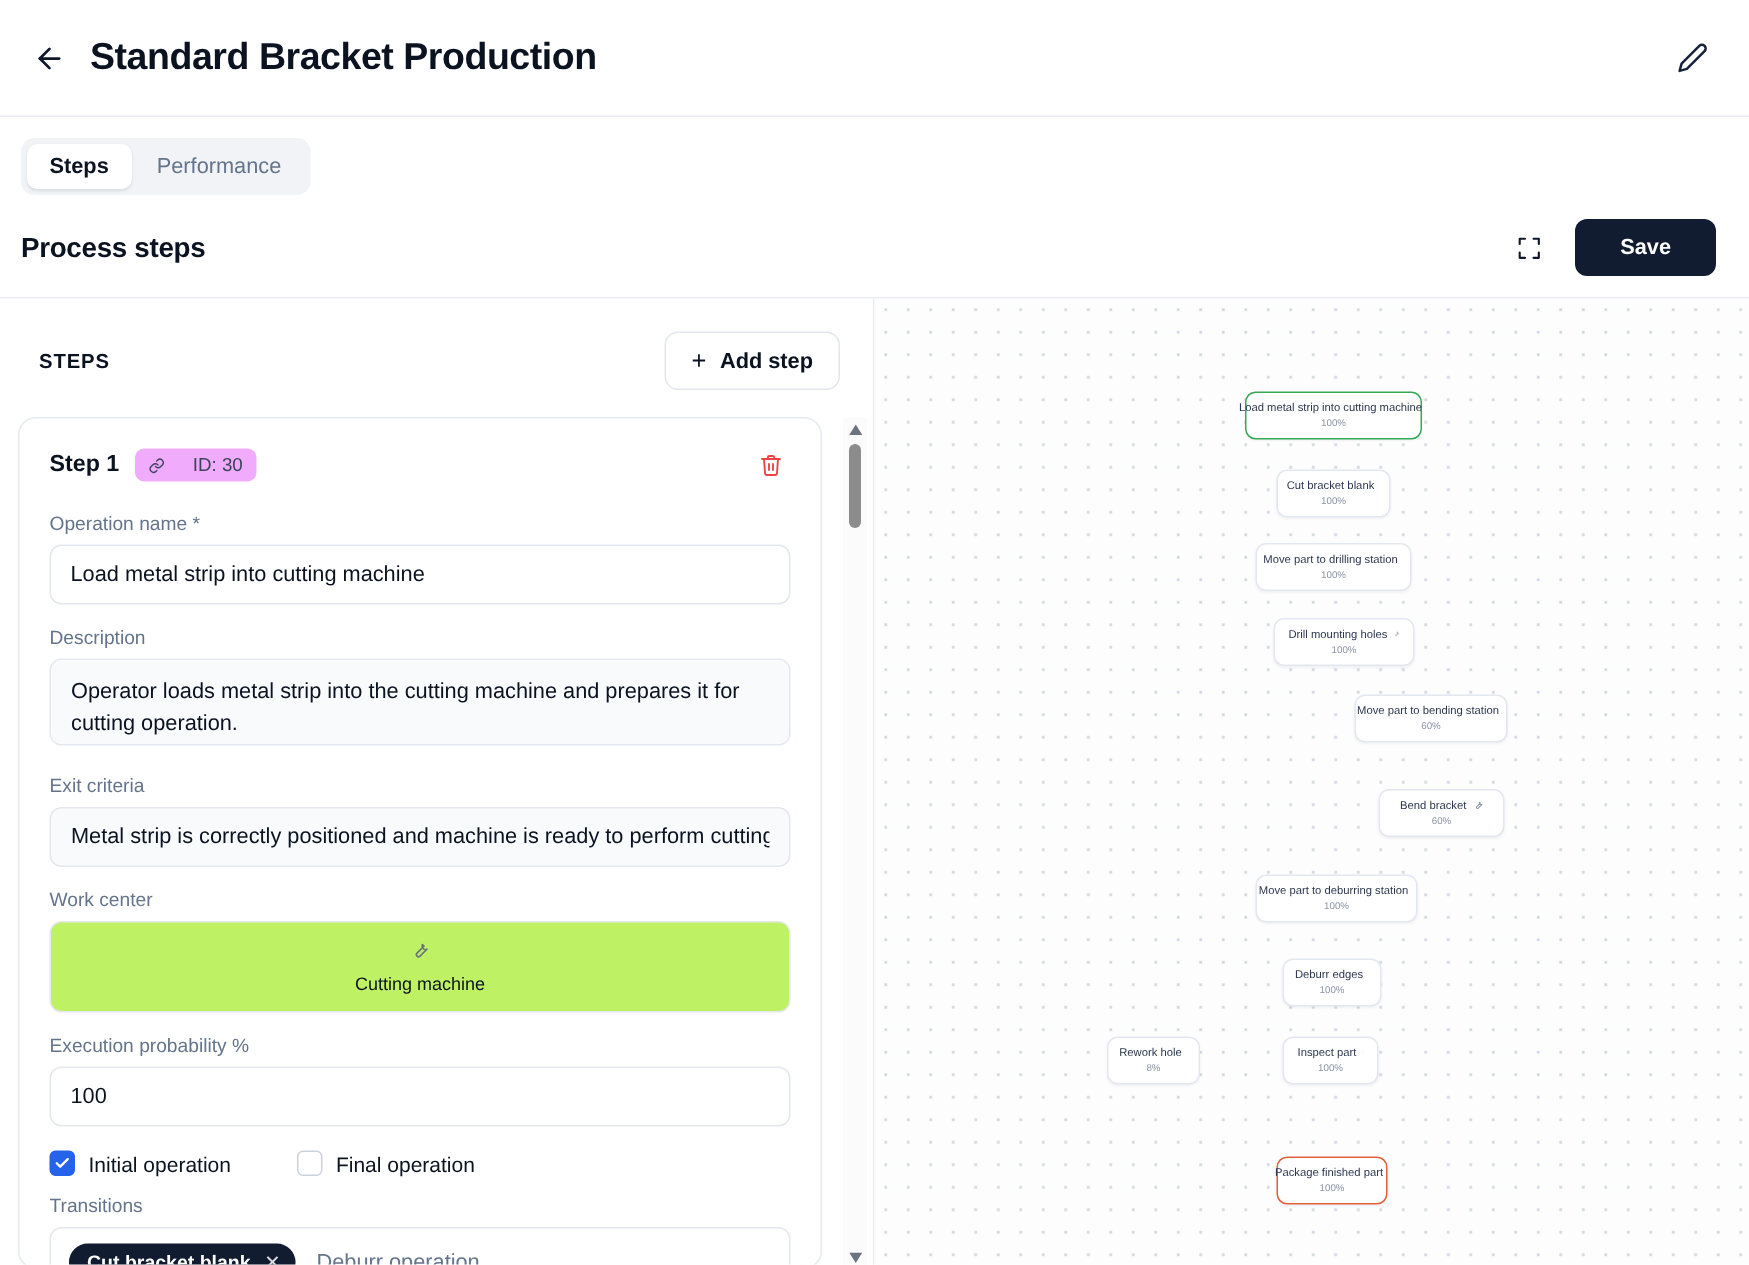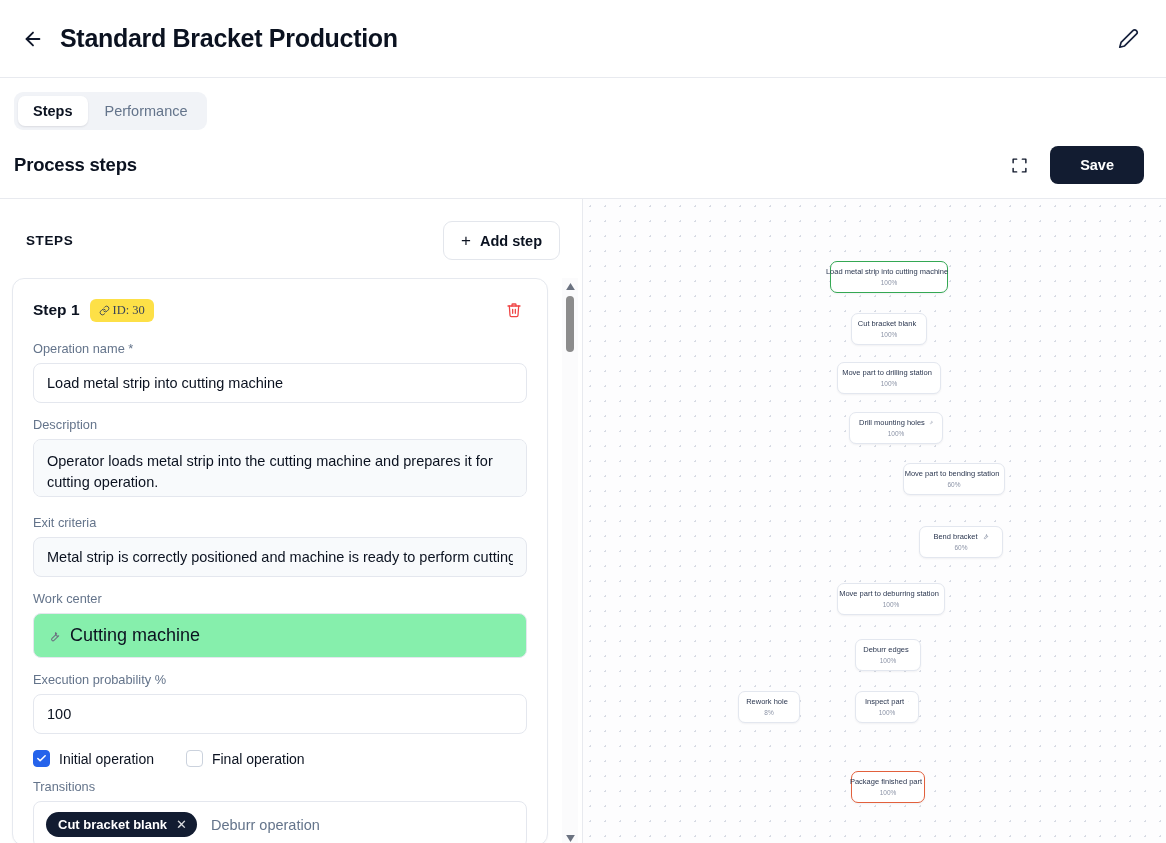--- a/index.html
+++ b/index.html
@@ -159,28 +159,27 @@
     margin-bottom: 18px;
   }
   .step-num {
     font-size: 15.5px;
     font-weight: bold;
     color: #0b1220;
   }
   .id-badge {
     display: inline-flex;
     align-items: center;
-    gap: 3px;
-    background: #fde047;
+    gap: 19px;
+    background: #f0abfc;
     border-radius: 6px;
     padding: 4px 9px;
     margin-left: 10px;
     font-size: 12.5px;
     color: #3b4559;
-    font-family: Liberation Serif, serif;
   }
   .step-head-spacer { flex: 1 1 auto; }
   .trash-btn {
     width: 26px; height: 26px;
     display: flex; align-items: center; justify-content: center;
     color: #ef4444;
     cursor: pointer;
   }
 
   .field { margin-bottom: 14px; }
@@ -213,32 +212,33 @@
     color: #0b1220;
     font-family: inherit;
     resize: none;
     outline: none;
     height: 58px;
   }
   .workcenter-box {
     width: 100%;
     border: 1px solid #e4e7ee;
     border-radius: 8px;
-    background: #86efac;
+    background: #bef264;
     padding: 11px 13px;
-    font-size: 18px;
+    font-size: 12px;
     color: #0b1220;
     display: flex;
     align-items: center;
     gap: 9px;
+    flex-direction: column;
   }
   .checks-row {
     display: flex;
     align-items: center;
-    gap: 32px;
+    gap: 44px;
     margin: 16px 0 12px 0;
   }
   .check-item {
     display: flex;
     align-items: center;
     gap: 9px;
     font-size: 14px;
     color: #0b1220;
     cursor: pointer;
   }

